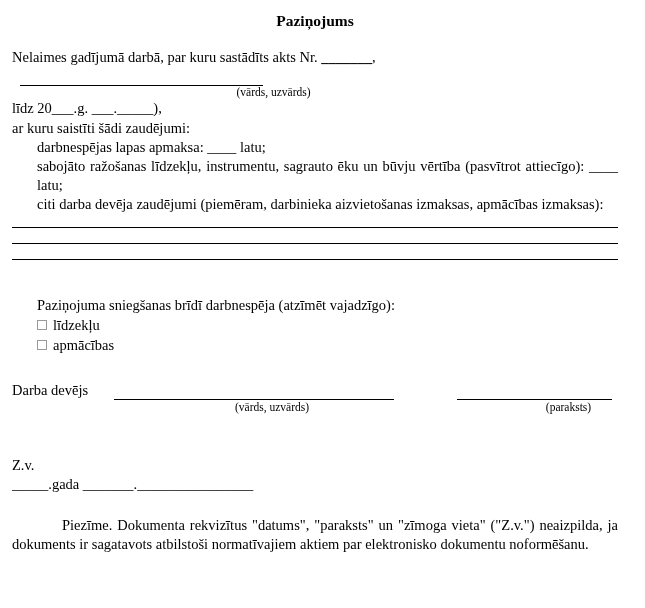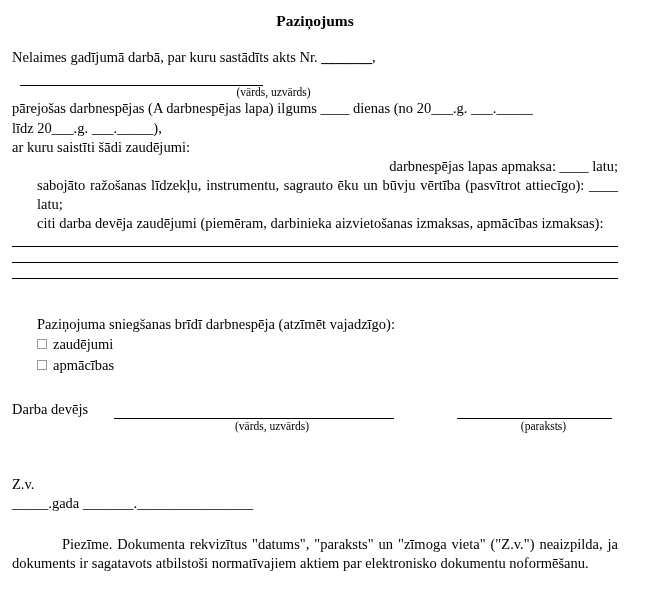--- a/index.html
+++ b/index.html
@@ -46,21 +46,21 @@
     text-justify: inter-word;
   }
   p.plain { text-align: left; }
 
   .indent-item {
     margin: 0;
     padding-left: 25px;
     text-align: justify;
     text-justify: inter-word;
   }
-  .indent-item.left { text-align: right; }
+  .indent-item.left { text-align: left; }
 
   
   .blank { white-space: pre; letter-spacing: 0; font-weight: bold; }
 
   
   .field-row {
     display: block;
     white-space: nowrap;
     margin: 0;
   }
@@ -140,21 +140,21 @@
   .cap-name {
     position: absolute;
     left: 120px;
     width: 280px;
     text-align: center;
     font-size: 11.5px;
     line-height: 1.15;
   }
   .cap-sign {
     position: absolute;
-    left: 454px;
+    left: 479px;
     width: 155px;
     text-align: center;
     font-size: 11.5px;
     line-height: 1.15;
   }
 
   
   .zv-block { margin-top: 39px; }
   .zv-label { margin: 0; }
   .zv-date {
@@ -179,38 +179,37 @@
   <div class="title-block">
     <span class="title-line-1">Paziņojums</span>
   </div>
 
   <div class="body-block">
     <p class="para plain"><span>Nelaimes gadījumā darbā, par kuru sastādīts akts Nr. </span><span class="blank">_______</span><span>,</span></p>
 
     <p class="field-row"><span class="rule-inline" style="width:243px; margin-left:8px;"></span></p>
     <p class="caption caption-under-name">(vārds, uzvārds)</p>
 
-    <p class="para">pārejošas darbnespējas (A darbnespējas lapa) ilgums ____ dienas (no 20___.g. ___._____</p>
     <p class="para plain">līdz 20___.g. ___._____),</p>
     <p class="para plain">ar kuru saistīti šādi zaudējumi:</p>
 
     <p class="indent-item left">darbnespējas lapas apmaksa: ____ latu;</p>
     <p class="indent-item">sabojāto ražošanas līdzekļu, instrumentu, sagrauto ēku un būvju vērtība (pasvītrot attiecīgo): ____ latu;</p>
     <p class="indent-item">citi darba devēja zaudējumi (piemēram, darbinieka aizvietošanas izmaksas, apmācības izmaksas):</p>
   </div>
 
   <div class="rules-block">
     <div class="rule-full"></div>
     <div class="rule-full"></div>
     <div class="rule-full"></div>
   </div>
 
   <div class="check-block">
     <p class="check-heading">Paziņojuma sniegšanas brīdī darbnespēja (atzīmēt vajadzīgo):</p>
-    <p class="check-row"><span class="checkbox-glyph"></span><span>zaudējumi</span></p>
+    <p class="check-row"><span class="checkbox-glyph"></span><span>līdzekļu</span></p>
     <p class="check-row"><span class="checkbox-glyph"></span><span>apmācības</span></p>
   </div>
 
   <div class="sig-block">
     <p class="sig-row"><span class="sig-label">Darba devējs</span><span class="sig-line-name"></span><span class="sig-line-sign"></span></p>
     <div class="sig-captions">
       <span class="cap-name">(vārds, uzvārds)</span>
       <span class="cap-sign">(paraksts)</span>
     </div>
   </div>

